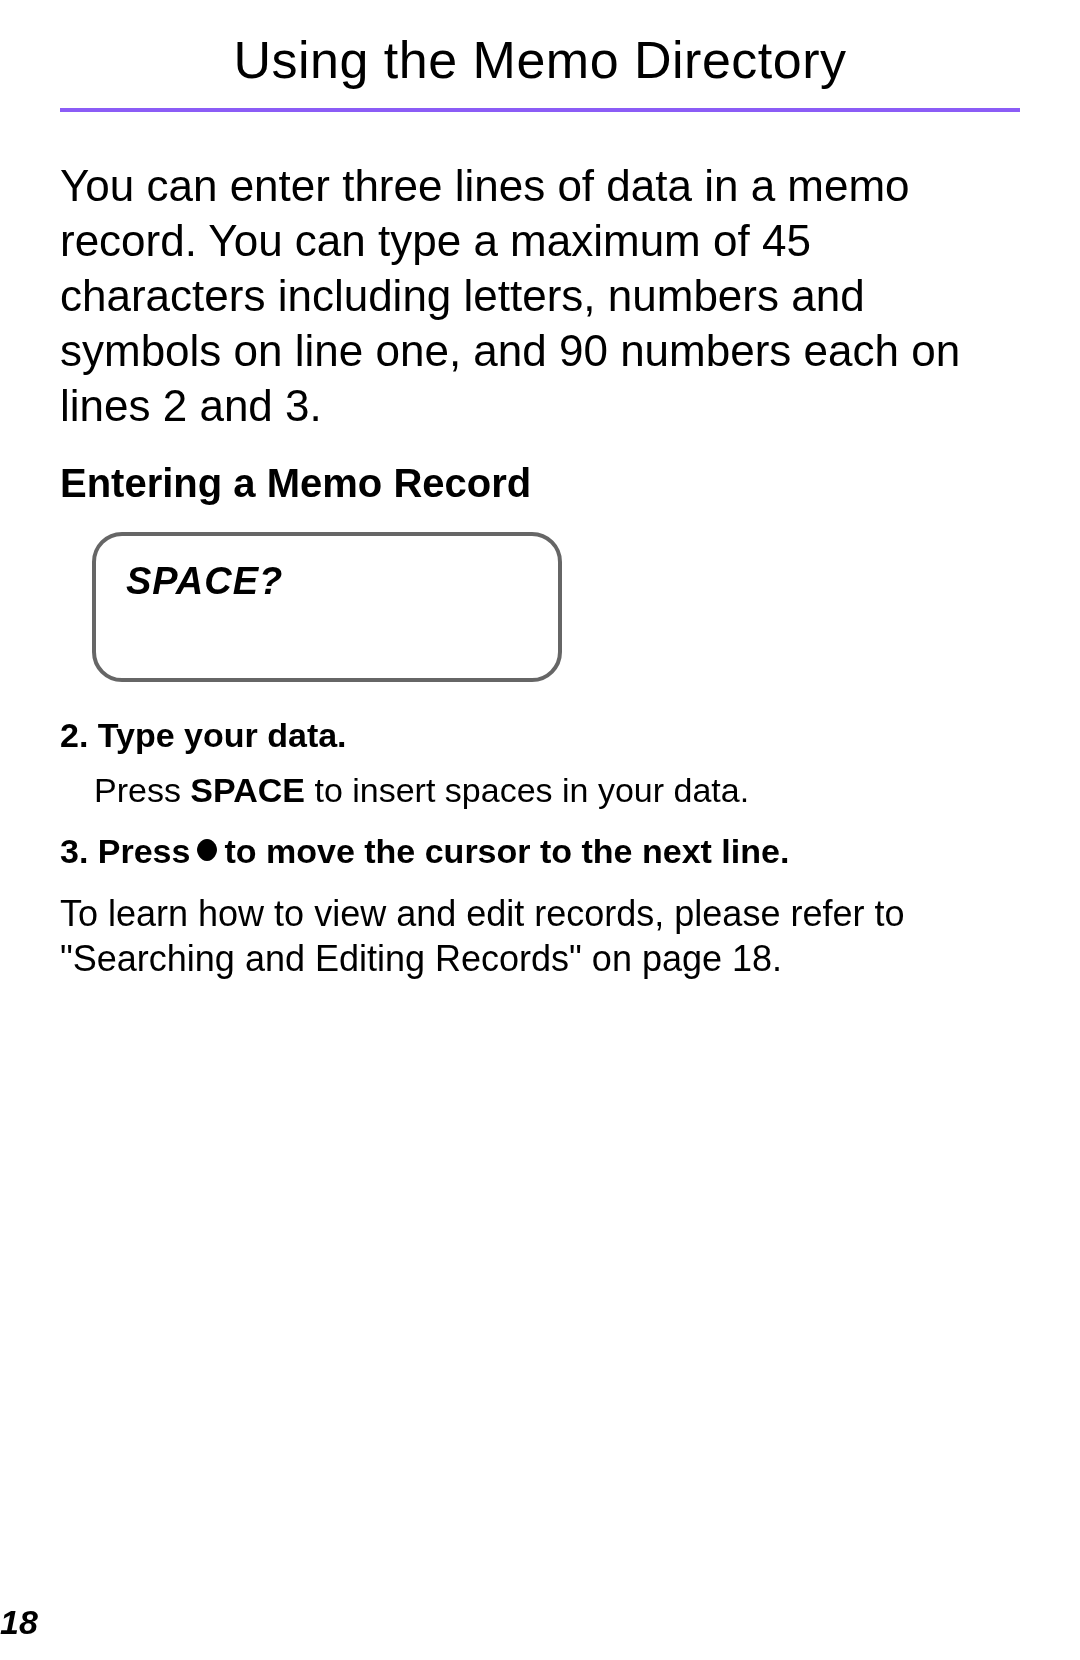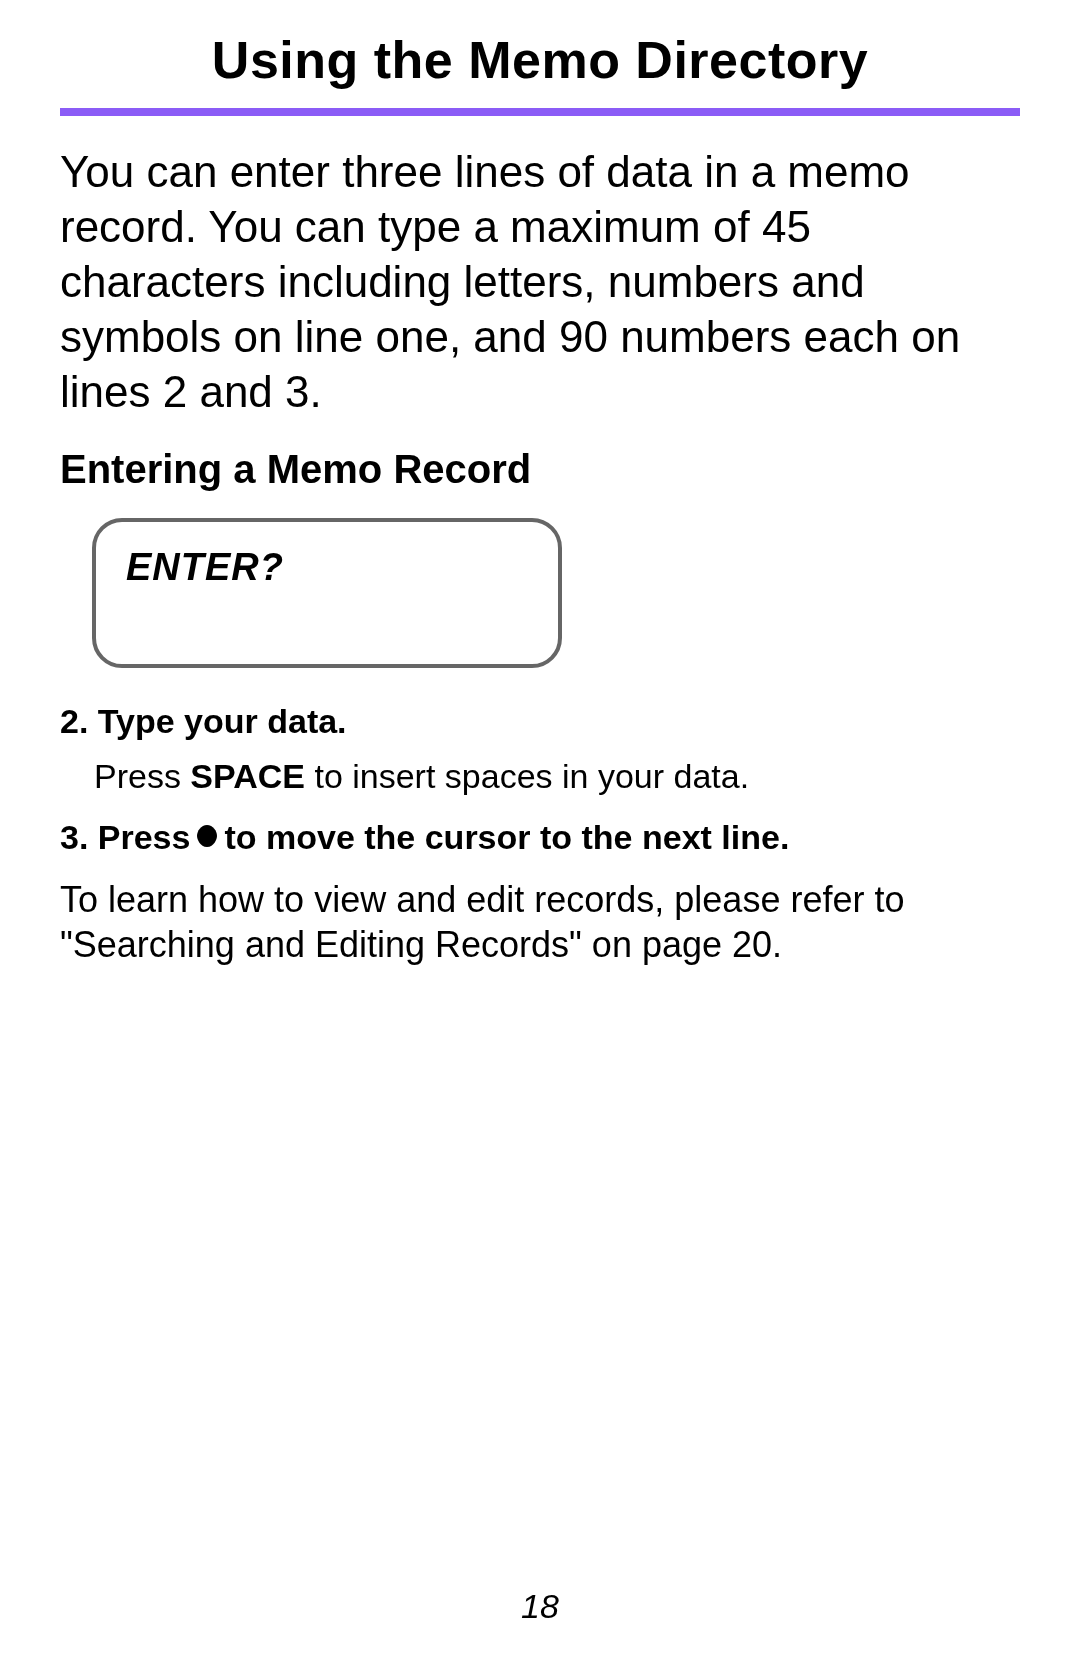--- a/index.html
+++ b/index.html
@@ -13,25 +13,25 @@
   }
   .page {
     padding: 30px 60px 0 60px;
     box-sizing: border-box;
     width: 100%;
     height: 100%;
     position: relative;
   }
   .title {
     text-align: center;
-    font-weight: bold;
+    font-weight: normal;
     font-size: 52px;
     padding-bottom: 18px;
-    border-bottom: 8px solid #8b5cf6;
-    margin-bottom: 28px;
+    border-bottom: 4px solid #8b5cf6;
+    margin-bottom: 46px;
     letter-spacing: 0.5px;
   }
   .intro {
     font-size: 44px;
     line-height: 1.25;
     margin-bottom: 28px;
   }
   .subheading {
     font-weight: bold;
     font-size: 40px;
@@ -84,59 +84,58 @@
     font-size: 38px;
     letter-spacing: 1px;
   }
   .down-dot {
     display: inline-block;
     vertical-align: middle;
     margin: 0 4px;
   }
   .page-number {
     position: absolute;
-    bottom: 34px;
+    bottom: 18px;
     left: 0;
     width: 100%;
-    text-align: center;
-    font-weight: normal;
+    font-weight: bold;
     font-style: italic;
     font-size: 34px;
   }
 </style>
 </head>
 <body>
 
 <div class="page">
 
   <div class="title">Using the Memo Directory</div>
 
   <div class="intro">You can enter three lines of data in a memo record. You can type a maximum of 45 characters including letters, numbers and symbols on line one, and 90 numbers each on lines 2 and 3.</div>
 
   <div class="subheading">Entering a Memo Record</div>
 
 
   <div class="display-box">
-    <div class="display-text">ENTER?</div>
+    <div class="display-text">SPACE?</div>
   </div>
 
   <div class="step-plain">2. Type your data.</div>
 
   <div class="substep">
     <span>Press </span><span class="kw">SPACE</span><span> to insert spaces in your data.</span>
   </div>
 
   <div class="step">
     <span>3. Press </span>
     <span class="down-dot">
       <svg width="26" height="26" viewBox="0 0 26 26">
         <path d="M 13 2 C 19 2 23 8 23 13 C 23 16 20 24 13 24 C 6 24 3 16 3 13 C 3 8 7 2 13 2 Z" fill="#000"></path>
       </svg>
     </span>
     <span> to move the cursor to the next line.</span>
   </div>
 
 
-  <div class="closing">To learn how to view and edit records, please refer to "Searching and Editing Records" on page 20.</div>
+  <div class="closing">To learn how to view and edit records, please refer to "Searching and Editing Records" on page 18.</div>
 
   <div class="page-number">18</div>
 
 </div>
 
 </body></html>

